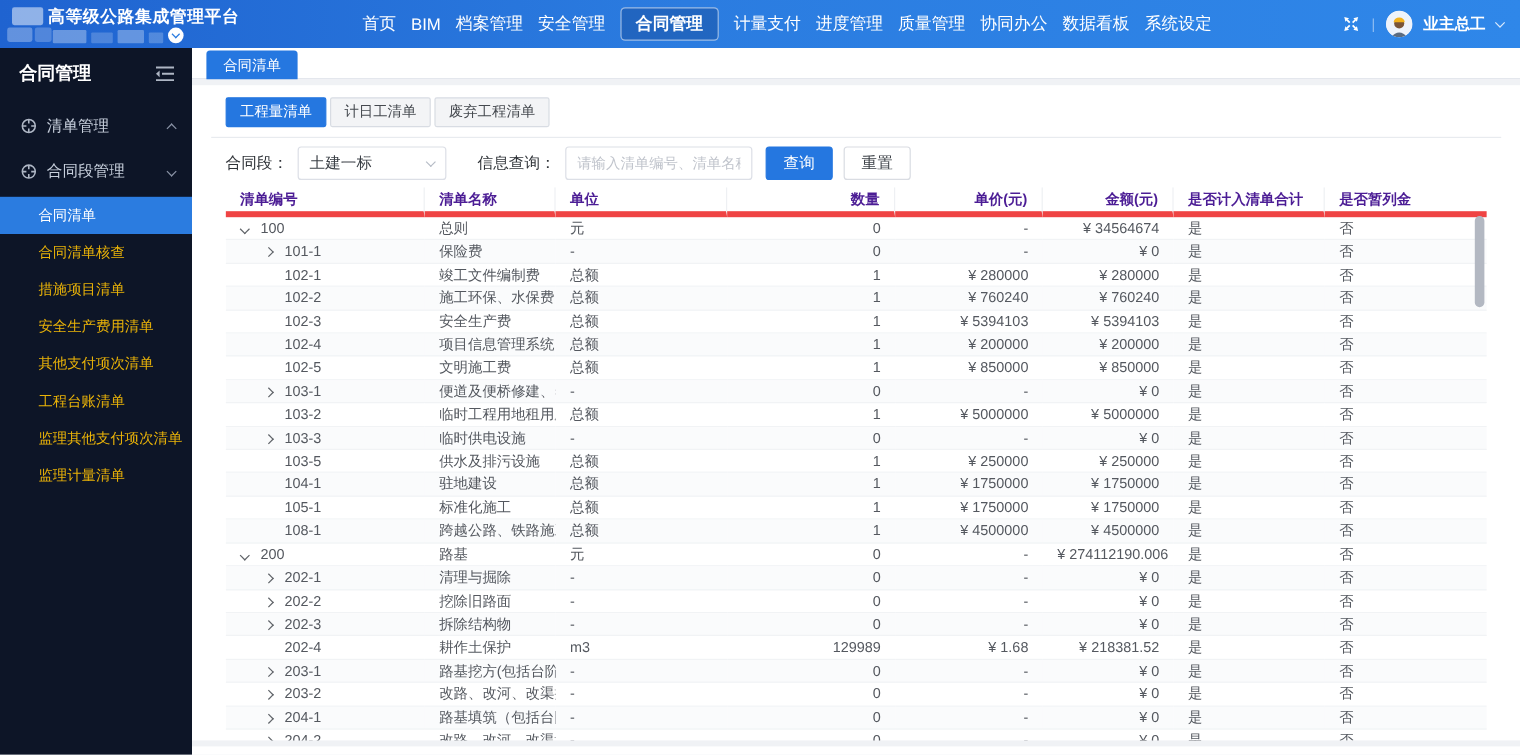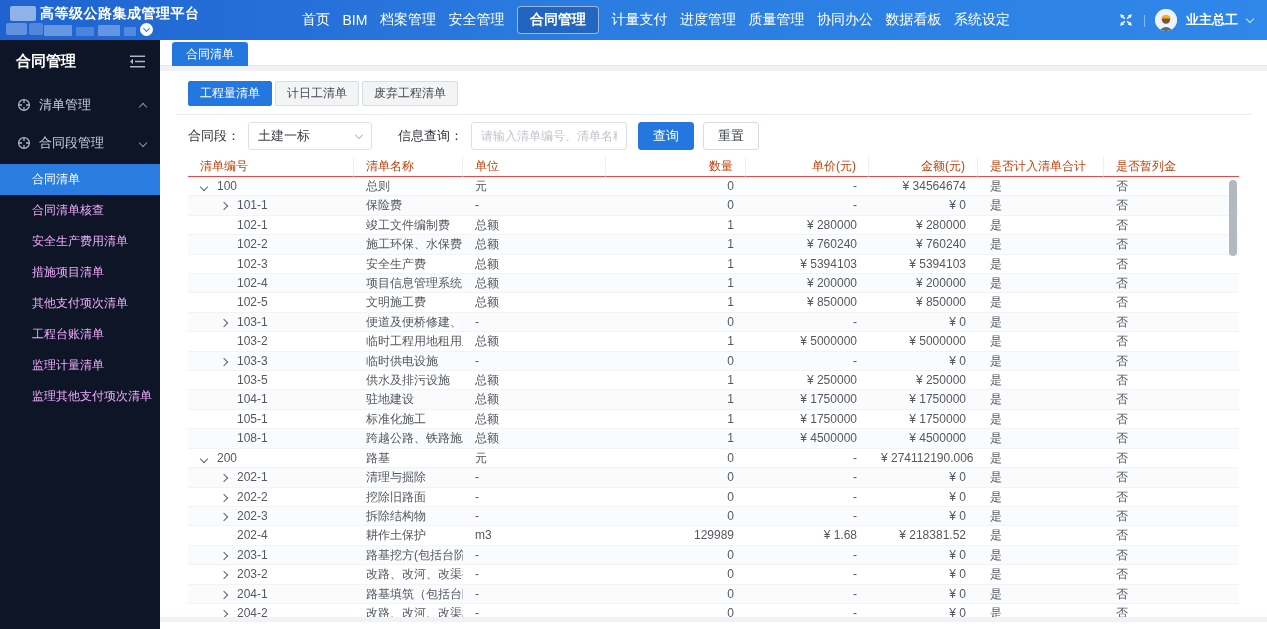--- a/index.html
+++ b/index.html
@@ -29,21 +29,21 @@
   .sidebar { position:absolute; top:40px; left:0; width:160px; height:589px; background:#0d1527; z-index:20; }
   .sb-title-row { height:42px; display:flex; align-items:center; justify-content:space-between; padding:0 14px 0 16px; }
   .sb-title { color:#fff; font-size:15px; font-weight:bold; }
   .sb-group { height:30px; display:flex; align-items:center; padding:0 14px 0 17px; color:#c7cfdc; font-size:13px; cursor:pointer; margin-top:8px; }
   .sb-group .g-label { margin-left:8px; }
   .sb-group .chev { margin-left:auto; }
   .chev { width:6px; height:6px; border-right:1.4px solid #8a93a6; border-bottom:1.4px solid #8a93a6; display:inline-block; }
   .chev.down { transform:rotate(45deg); }
   .chev.up { transform:rotate(-135deg); margin-top:4px; }
   .sb-sub { margin-top:6px; }
-  .sb-item { height:31px; line-height:31px; padding-left:32px; color:#f0abfc; font-size:12px; cursor:pointer; white-space:nowrap; }
+  .sb-item { height:31px; line-height:31px; padding-left:32px; color:#eab308; font-size:12px; cursor:pointer; white-space:nowrap; }
   .sb-item.active { background:#2b7ce0; color:#fff; }
 
   
   .main { position:absolute; top:40px; left:160px; width:1107px; height:589px; }
   .tabstrip { position:absolute; top:0; left:0; right:0; height:26px; background:#fff; border-bottom:1px solid #e4e7ed; }
   .page-tab { position:absolute; left:12px; top:2px; height:24px; line-height:24px; padding:0 14px; background:#2577e0; color:#fff; font-size:12px; border-radius:3px 3px 0 0; cursor:pointer; }
   .panel { position:absolute; top:31px; left:0; right:0; bottom:12px; background:#fff; padding:5px 28px 0; overflow:hidden; }
   .hscroll-bar { position:absolute; bottom:0; left:0; right:0; height:7px; background:#fff; }
 
   .subtabs { display:flex; gap:3px; margin-top:5px; }
@@ -58,21 +58,21 @@
   .f-gap { width:26px; }
   .query-input { width:156px; height:28px; border:1px solid #dcdfe6; border-radius:3px; padding:0 9px; font-size:12px; color:#3a3f45; outline:none; font-family:inherit; }
   .query-input::placeholder { color:#c0c4cc; }
   .btn { height:28px; padding:0 14px; font-size:13px; border-radius:3px; cursor:pointer; font-family:inherit; }
   .btn-primary { background:#2577e0; border:1px solid #2577e0; color:#fff; margin-left:11px; }
   .btn-plain { background:#fff; border:1px solid #d9dce2; color:#3a3f45; margin-left:9px; }
 
   
   .table-wrap { margin-top:6px; position:relative; height:470px; overflow:hidden; }
   table { width:100%; border-collapse:separate; border-spacing:0; table-layout:fixed; font-size:12px; color:#54585f; }
-  thead th { line-height:20px; height:21px; border-bottom:1px solid #ef4444; font-weight:normal; color:#c2410c; text-align:left; padding:0 12px; white-space:nowrap; overflow:hidden; }
+  thead th { line-height:20px; height:21px; border-bottom:5px solid #ef4444; font-weight:bold; color:#4c1d95; text-align:left; padding:0 12px; white-space:nowrap; overflow:hidden; }
   thead th:not(:last-child) { border-right:1px solid #eef0f3; }
   tbody td { line-height:18.4px; border-bottom:1px solid #f1f3f5; padding:0 12px; white-space:nowrap; overflow:hidden; }
   tbody tr:nth-child(even) { background:#fafbfc; }
   th.num, td.num { text-align:right; }
   td.c-code { padding-left:13px; }
   td.c-code.lvl1 { padding-left:33px; }
   .caret { display:inline-block; width:6px; height:6px; border-right:1.1px solid #5f6368; border-bottom:1.1px solid #5f6368; margin-right:10px; cursor:pointer; }
   .caret.down { transform:rotate(45deg); margin-top:2px; }
   .caret.right { transform:rotate(-45deg); }
   .caret.none { visibility:hidden; }
@@ -193,32 +193,32 @@
     </svg>
     <span class="g-label">合同段管理</span>
     <span class="chev down"></span>
   </div>
 
   <div class="sb-sub">
   <div class="sb-item active">合同清单</div>
 
   <div class="sb-item">合同清单核查</div>
 
+  <div class="sb-item">措施项目清单</div>
+
   <div class="sb-item">安全生产费用清单</div>
 
-  <div class="sb-item">措施项目清单</div>
-
   <div class="sb-item">其他支付项次清单</div>
 
 
   <div class="sb-item">工程台账清单</div>
 
+  <div class="sb-item">监理其他支付项次清单</div>
+
   <div class="sb-item">监理计量清单</div>
-
-  <div class="sb-item">监理其他支付项次清单</div>
 </div>
 </div>
 
 <div class="main">
   <div class="tabstrip">
     <span class="page-tab">合同清单</span>
   </div>
 
   <div class="panel">
     <div class="subtabs">

